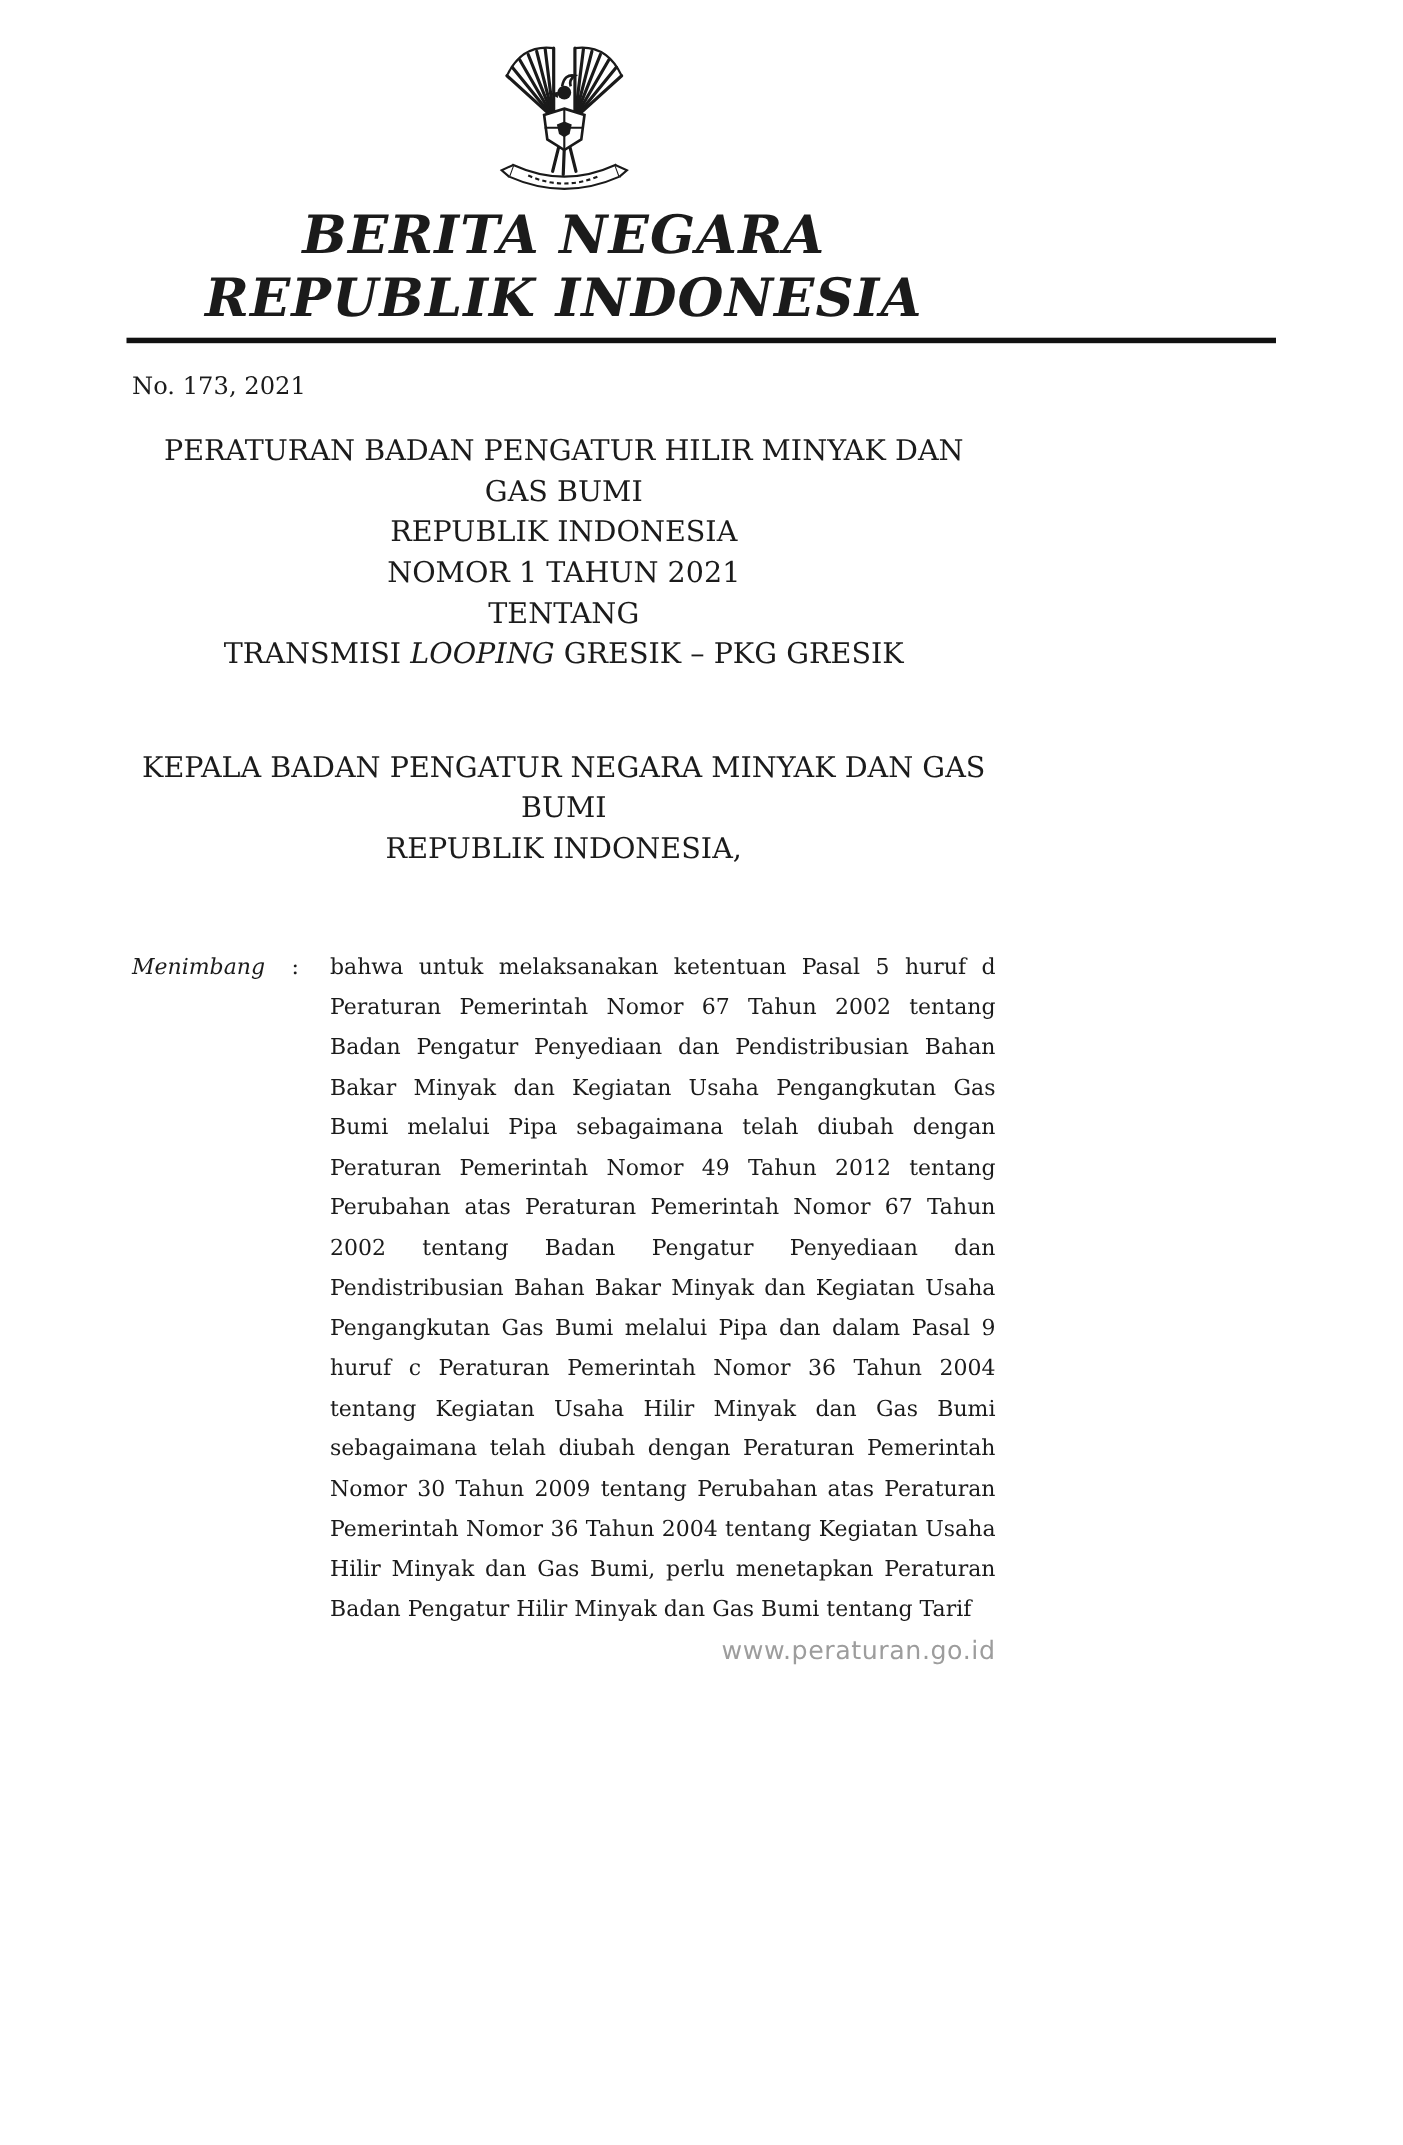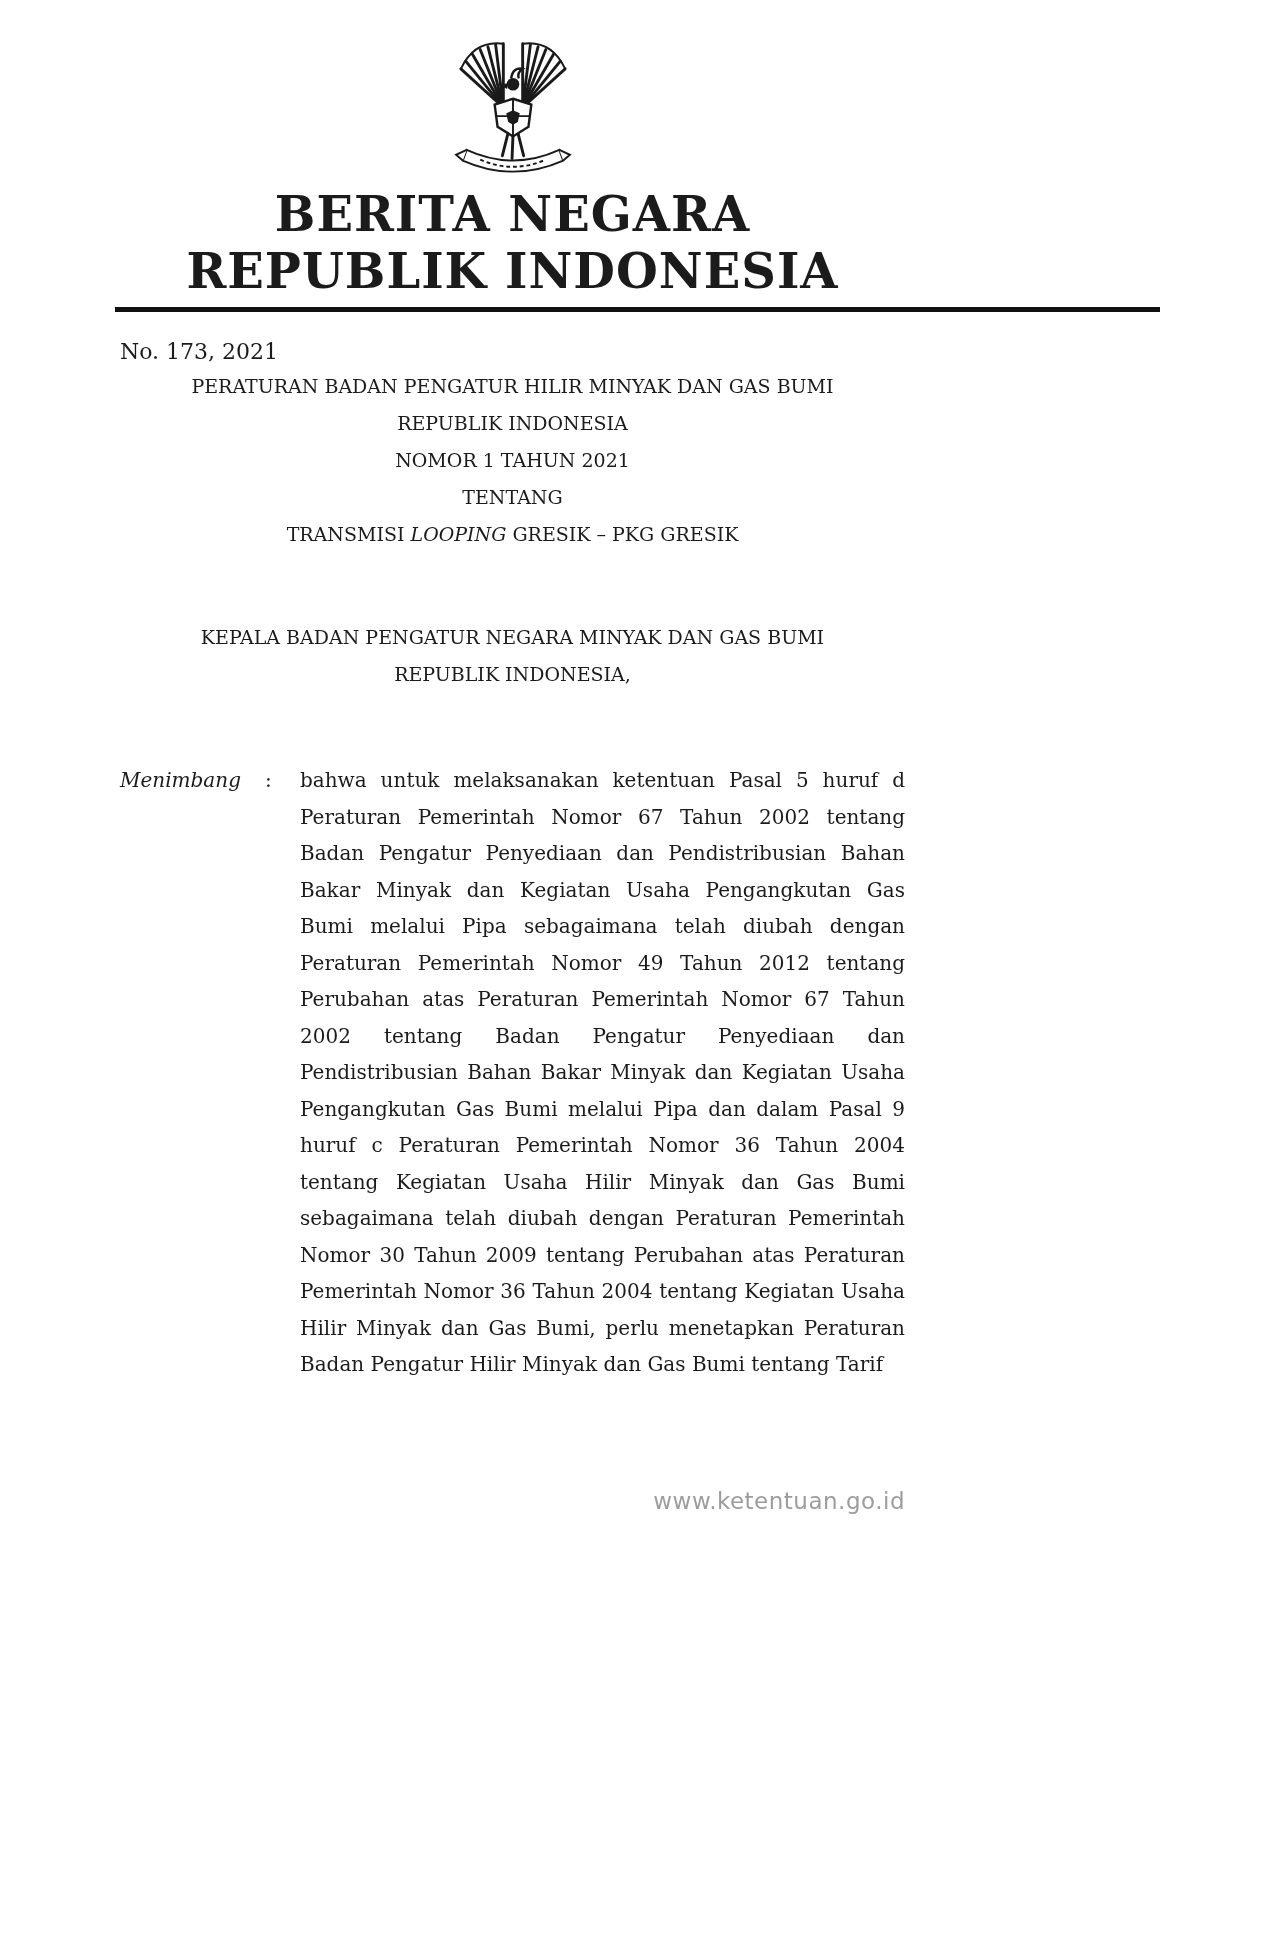--- a/index.html
+++ b/index.html
@@ -18,20 +18,21 @@
   .emblem-wrap { padding-top: 36px; display: flex; justify-content: center; }
   .emblem-wrap svg { display: block; }
 
   .doc-title {
     margin-top: 10px;
     text-align: center;
     font-weight: bold;
     font-size: 48px;
     line-height: 57px;
     letter-spacing: 1px;
+    font-style: italic;
   }
 
   .rule {
     margin-left: 115px;
     margin-top: 7px;
     width: 1045px;
     height: 5px;
     background: #111111;
   }
 
@@ -39,22 +40,23 @@
   .masthead-no { flex: 1; font-size: 22px; line-height: 32px; }
   .masthead-subject {
     width: 505px;
     font-size: 21px;
     line-height: 32px;
     text-align: justify;
     text-justify: inter-word;
   }
 
   .headings {
+    margin-top: 24px;
     text-align: center;
-    font-size: 19px;
+    font-size: 26px;
     line-height: 37px;
   }
   .h-gap { height: 33px; }
 
   .italic { font-style: italic; }
 
   .considering {
     display: flex;
     margin-top: 69px;
     font-size: 20px;
@@ -160,15 +162,15 @@
       <div>REPUBLIK INDONESIA,</div>
     </div>
 
     <div class="considering">
       <div class="c-label">Menimbang</div>
       <div class="c-colon">:</div>
       <div class="c-text">bahwa untuk melaksanakan ketentuan Pasal 5 huruf d Peraturan Pemerintah Nomor 67 Tahun 2002 tentang Badan Pengatur Penyediaan dan Pendistribusian Bahan Bakar Minyak dan Kegiatan Usaha Pengangkutan Gas Bumi melalui Pipa sebagaimana telah diubah dengan Peraturan Pemerintah Nomor 49 Tahun 2012 tentang Perubahan atas Peraturan Pemerintah Nomor 67 Tahun 2002 tentang Badan Pengatur Penyediaan dan Pendistribusian Bahan Bakar Minyak dan Kegiatan Usaha Pengangkutan Gas Bumi melalui Pipa dan dalam Pasal 9 huruf c Peraturan Pemerintah Nomor 36 Tahun 2004 tentang Kegiatan Usaha Hilir Minyak dan Gas Bumi sebagaimana telah diubah dengan Peraturan Pemerintah Nomor 30 Tahun 2009 tentang Perubahan atas Peraturan Pemerintah Nomor 36 Tahun 2004 tentang Kegiatan Usaha Hilir Minyak dan Gas Bumi, perlu menetapkan Peraturan Badan Pengatur Hilir Minyak dan Gas Bumi tentang Tarif</div>
     </div>
   </div>
 
-  <div class="footer">www.ketentuan.go.id</div>
+  <div class="footer">www.peraturan.go.id</div>
 
 </div>
 
 </body></html>

